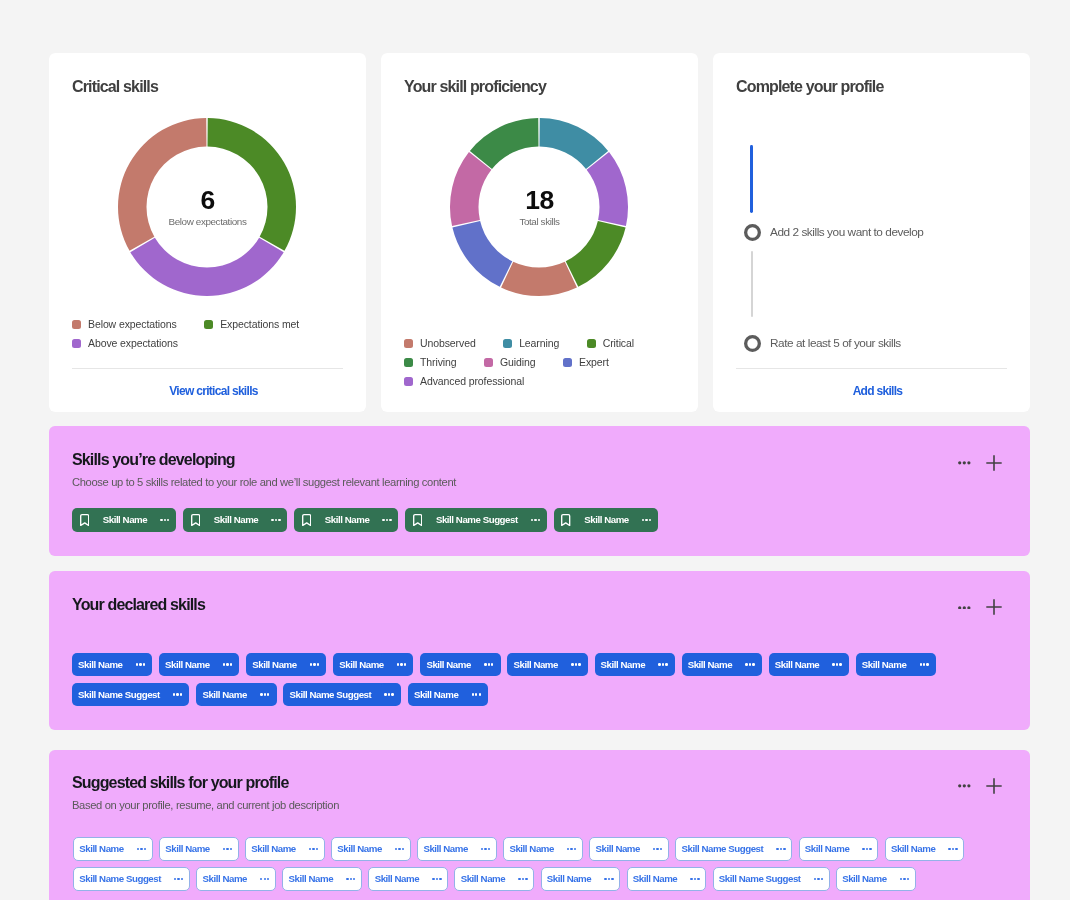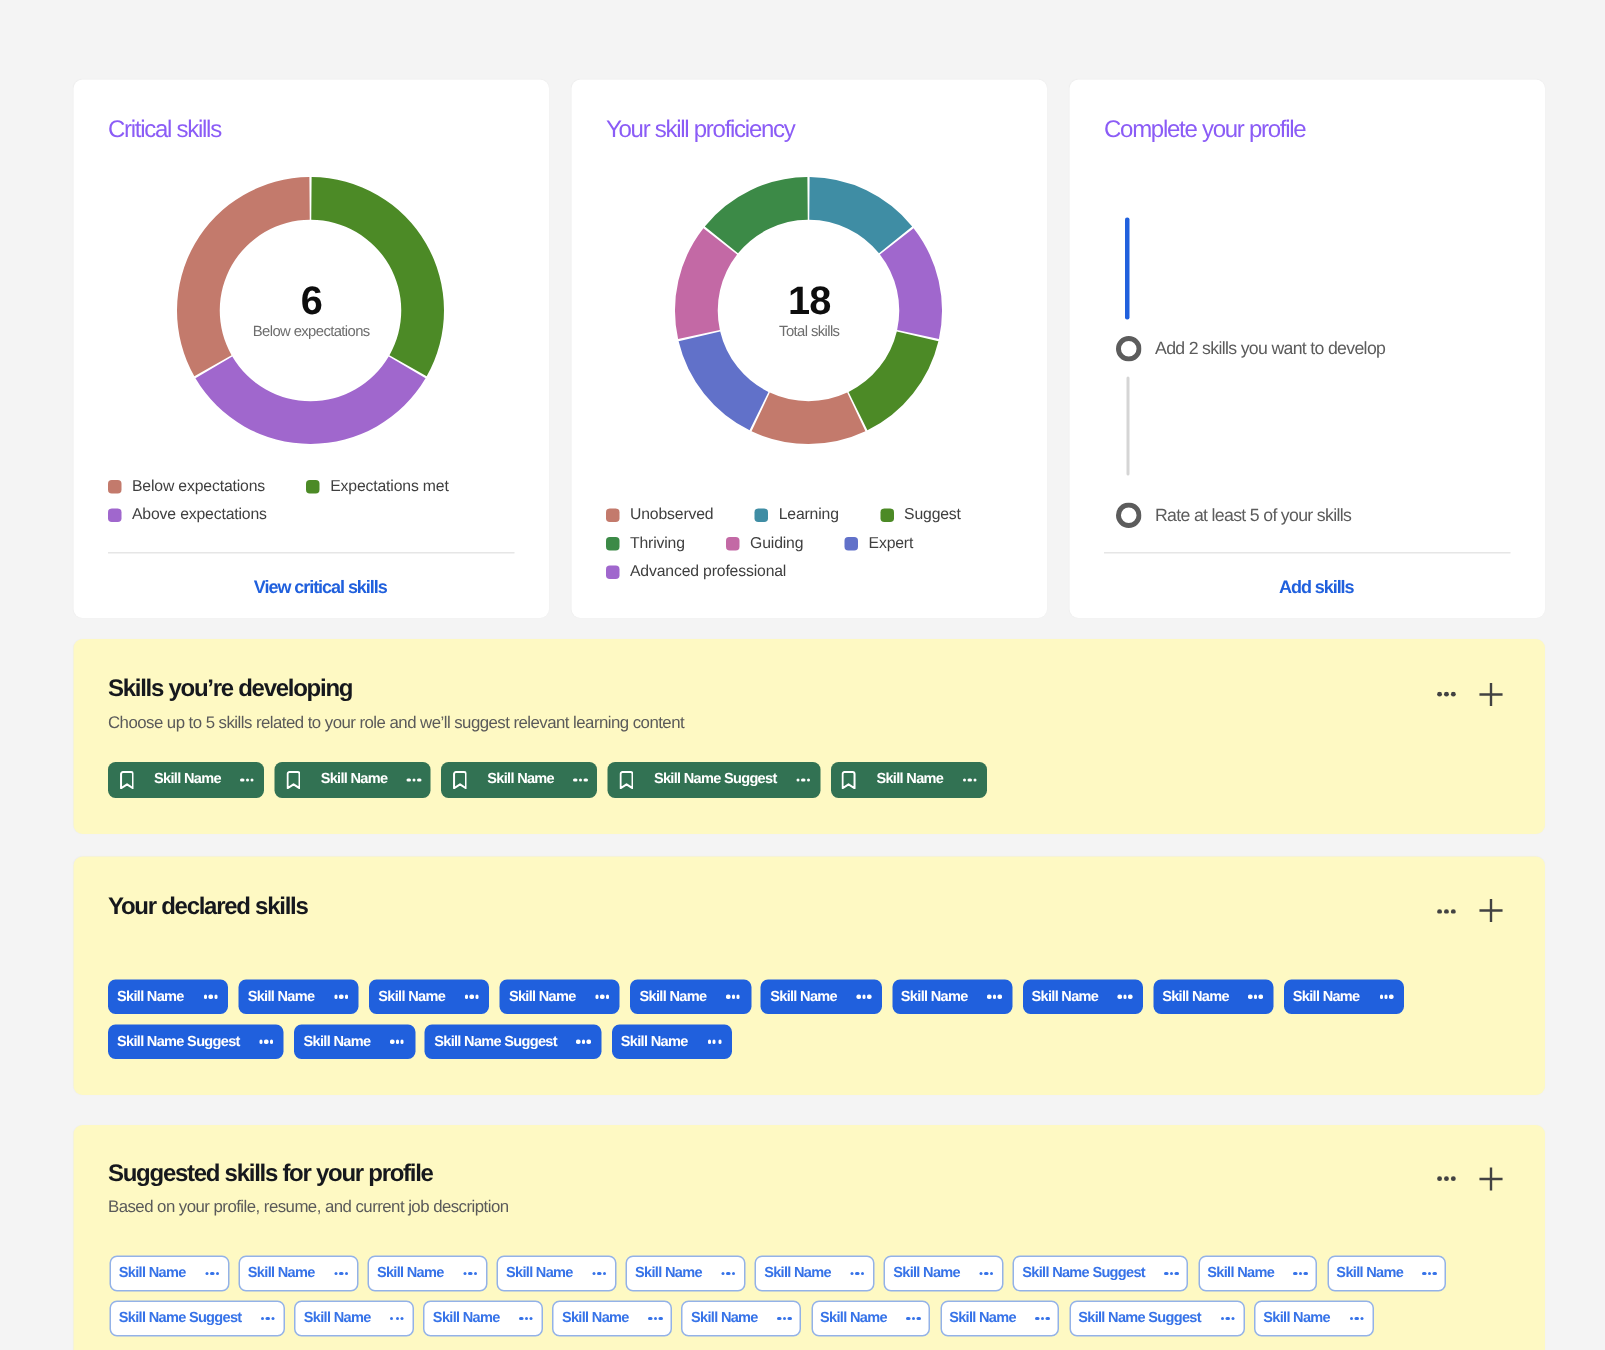--- a/index.html
+++ b/index.html
@@ -16,21 +16,21 @@
 
   .card { background:#fff; border-radius:6px; position:absolute;
           box-shadow:0 0 1px rgba(0,0,0,0.035); }
 
   
   .card-crit { left:49px;  top:53px; width:317px; height:359px; }
   .card-prof { left:381px; top:53px; width:317px; height:359px; }
   .card-prog { left:713px; top:53px; width:317px; height:359px; }
 
   .card-title {
-    font-size:16px; font-weight:400; color:#8b5cf6;
+    font-size:16px; font-weight:700; color:#404040;
     letter-spacing:-0.85px;
     position:absolute; left:23px; top:26px; line-height:16px;
   }
 
   .donut-wrap { position:absolute; left:0; top:62.5px; width:100%; height:184px; }
   .donut { position:absolute; left:50%; top:0; margin-left:-0.5px; transform:translateX(-50%); }
   .donut-center {
     position:absolute; left:50%; top:75.5px; transform:translateX(-50%);
     text-align:center; width:160px;
   }
@@ -57,21 +57,21 @@
   .step { position:absolute; left:0; width:100%; }
   .step-marker { position:absolute; display:flex; align-items:center; justify-content:center; }
   .step-label {
     position:absolute; left:57px; white-space:nowrap;
     font-size:11.8px; letter-spacing:-0.45px; color:#5c5c5c; line-height:12px;
   }
   .step-line { position:absolute; left:37.3px; width:3.0px; background:#2060dd; border-radius:1.4px; }
   .step-line.gray { background:#d5d5d5; width:2.2px; left:37.9px; }
 
   
-  .sec { position:absolute; left:49px; width:981px; background:#fef9c3; border-radius:6px;
+  .sec { position:absolute; left:49px; width:981px; background:#f0abfc; border-radius:6px;
          box-shadow:0 0 1px rgba(0,0,0,0.035); }
   .sec-title {
     font-size:16px; font-weight:700; color:#16181d; letter-spacing:-0.85px;
     position:absolute; left:23px; top:25.6px; line-height:16px;
   }
   .sec-sub { font-size:11.2px; color:#5a5a5a; position:absolute; left:23px; top:49.5px; letter-spacing:-0.35px; line-height:12px; }
   .sec-actions { position:absolute; right:27.6px; top:28.4px; display:flex; align-items:center; gap:15.8px; }
   .icon-btn { display:flex; align-items:center; justify-content:center; cursor:pointer; }
 
   .chips { position:absolute; display:flex; flex-wrap:wrap; gap:6.5px 6.95px; width:936px; }
@@ -158,21 +158,21 @@
     <div class="legend-item">
           <span class="legend-dot" style="background:#c37a6c"></span>
           <span class="legend-text">Unobserved</span>
         </div>
     <div class="legend-item">
           <span class="legend-dot" style="background:#3f8da4"></span>
           <span class="legend-text">Learning</span>
         </div>
     <div class="legend-item">
           <span class="legend-dot" style="background:#4c8a26"></span>
-          <span class="legend-text">Suggest</span>
+          <span class="legend-text">Critical</span>
         </div>
     <div class="legend-item">
           <span class="legend-dot" style="background:#3c8a47"></span>
           <span class="legend-text">Thriving</span>
         </div>
     <div class="legend-item">
           <span class="legend-dot" style="background:#c369a5"></span>
           <span class="legend-text">Guiding</span>
         </div>
     <div class="legend-item">

